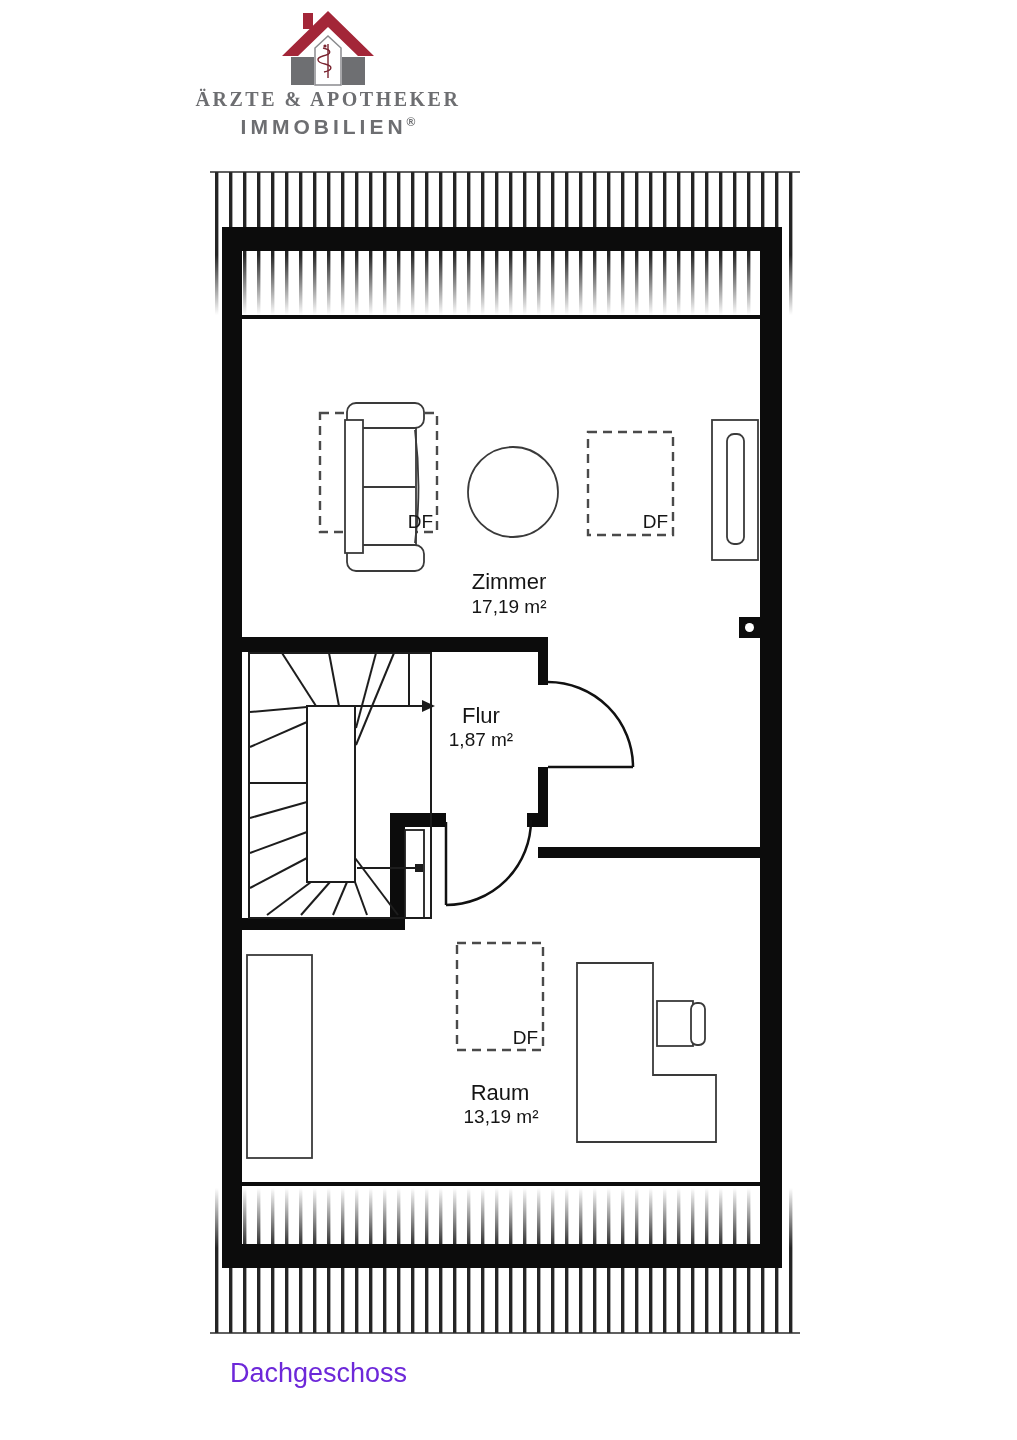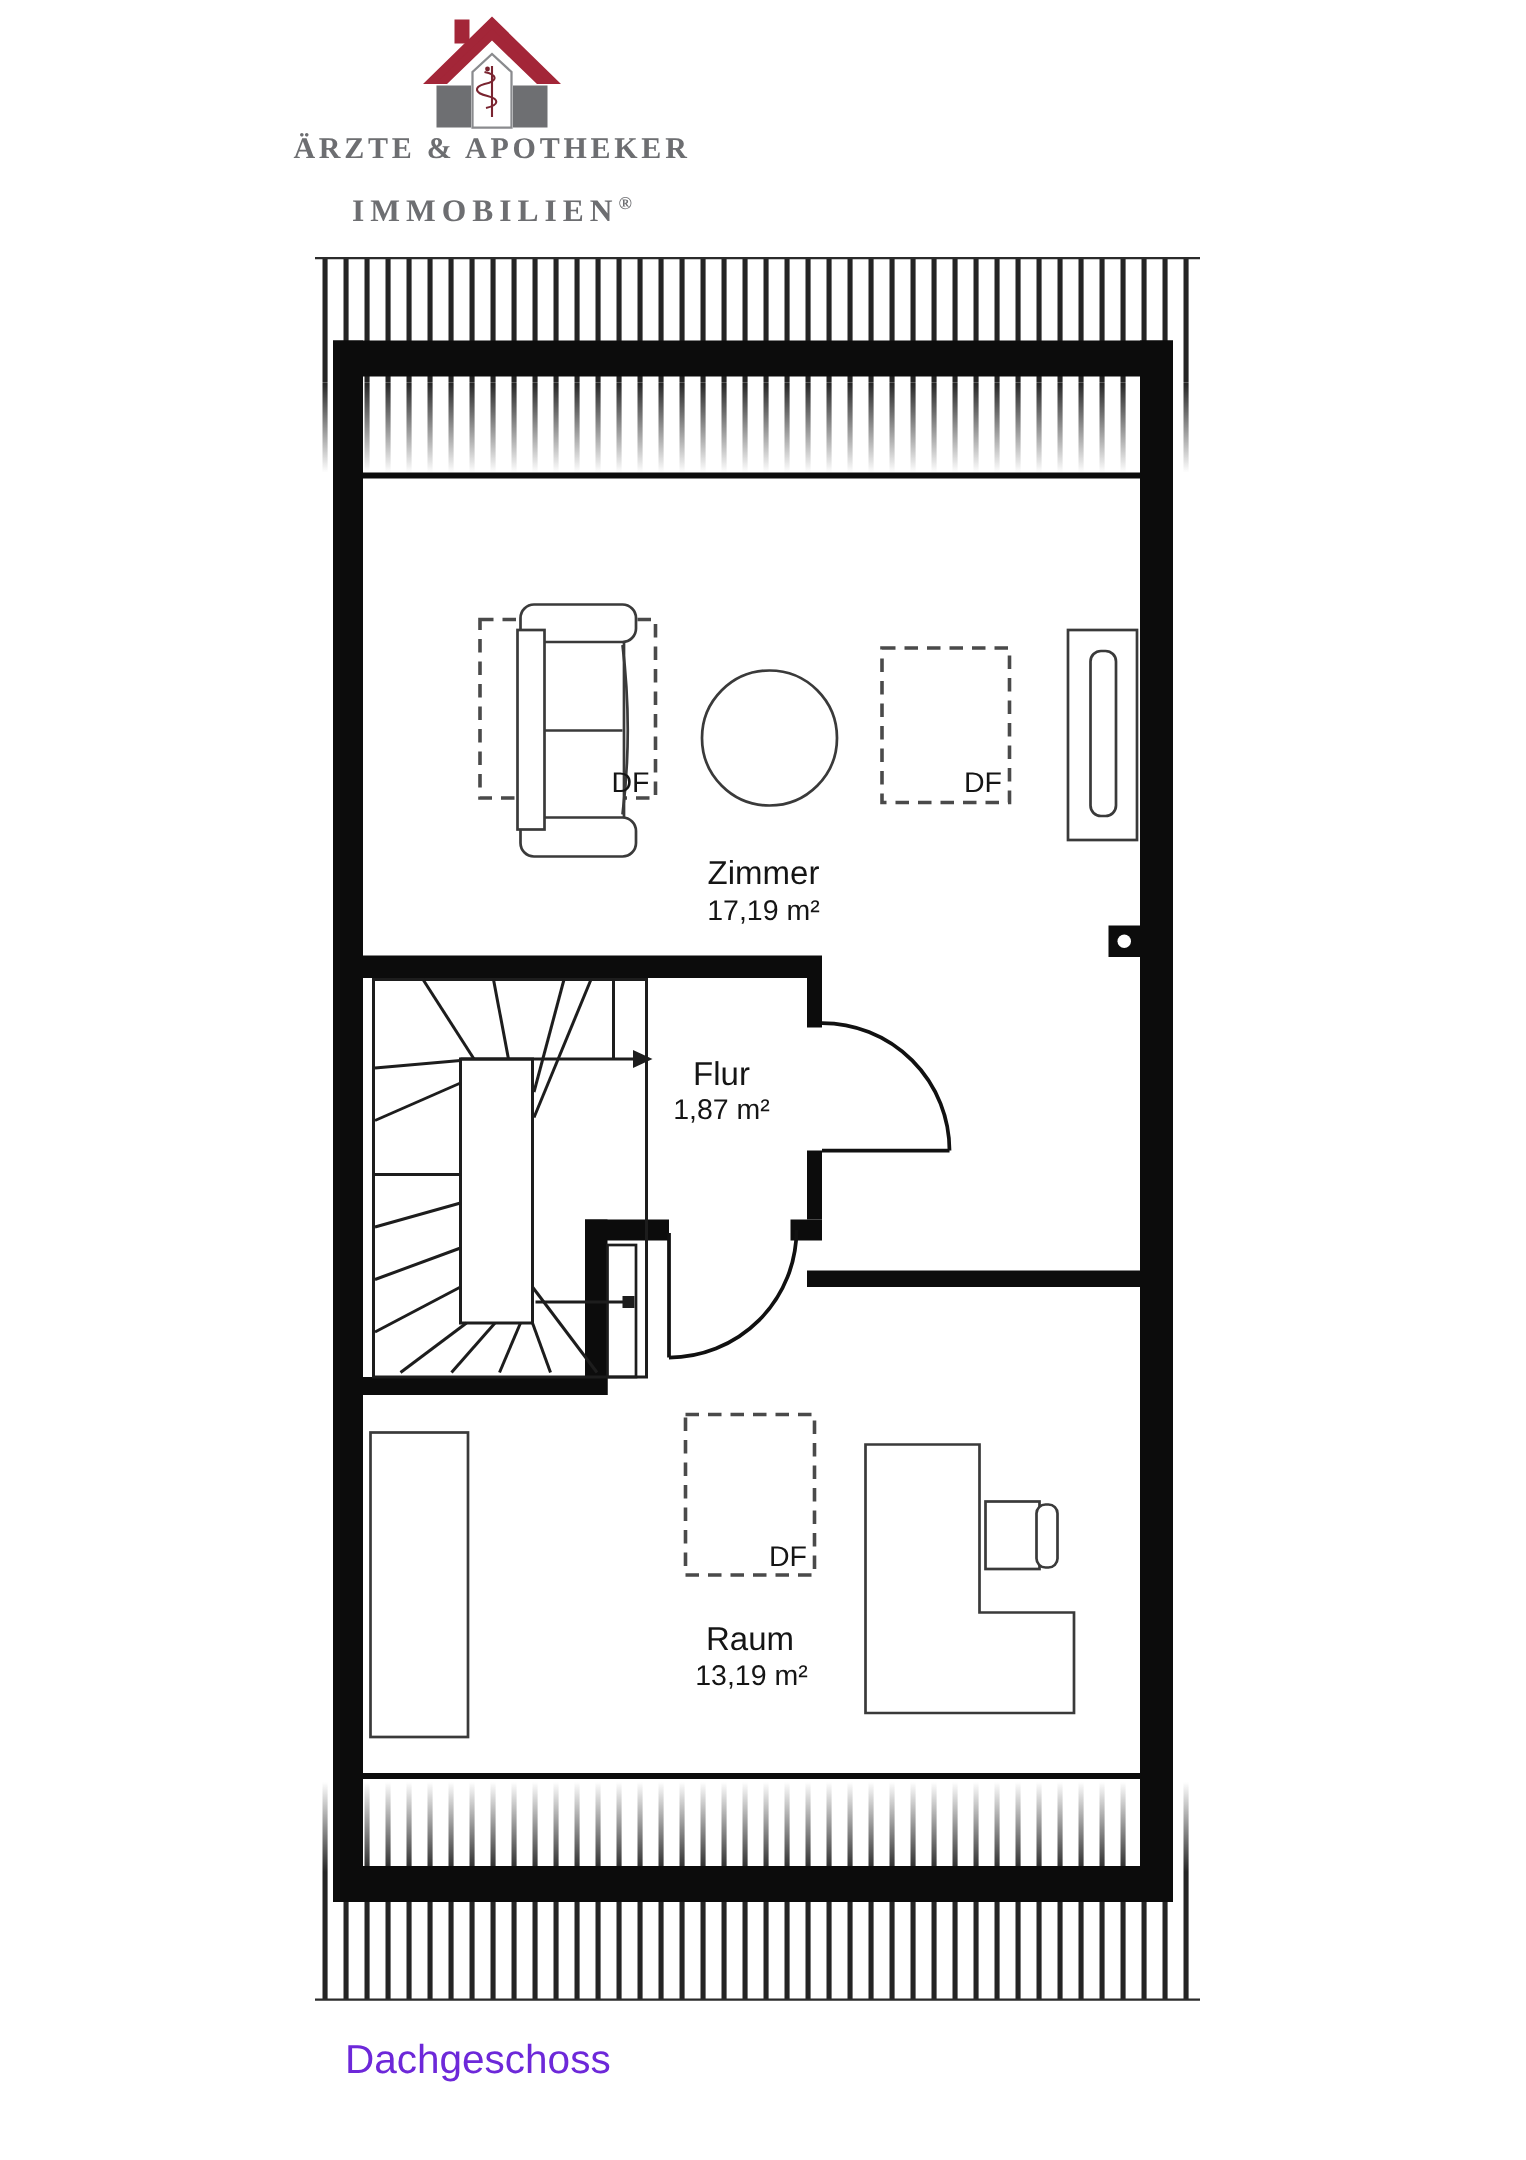--- a/index.html
+++ b/index.html
@@ -8,22 +8,22 @@
     font-family:"Liberation Sans",sans-serif;
   }
   
   .logo{position:absolute;left:178px;top:2px;width:300px;text-align:center;}
   .logo-house{display:block;margin:0 auto;}
   .brand1{
     font-family:"Liberation Serif",serif;font-size:20px;font-weight:600;
     letter-spacing:2.5px;color:#6d6e71;margin-top:2px;white-space:nowrap;
   }
   .brand2{
-    font-family:Liberation Serif, serif;font-size:21px;font-weight:600;
-    letter-spacing:4px;color:#6d6e71;margin-top:17px;white-space:nowrap;
+    font-family:Liberation Sans, sans-serif;font-size:21px;font-weight:600;
+    letter-spacing:4px;color:#6d6e71;margin-top:4px;white-space:nowrap;
   }
   .reg{font-size:12px;vertical-align:super;letter-spacing:0;}
   
   .plan{position:absolute;left:190px;top:160px;}
   .plan text{font-family:"Liberation Sans",sans-serif;fill:#151515;}
   .room-name{font-size:22px;}
   .room-area{font-size:19px;}
   .df-label{font-size:19px;fill:#1d1d1d;}
   
   .floor-label{

